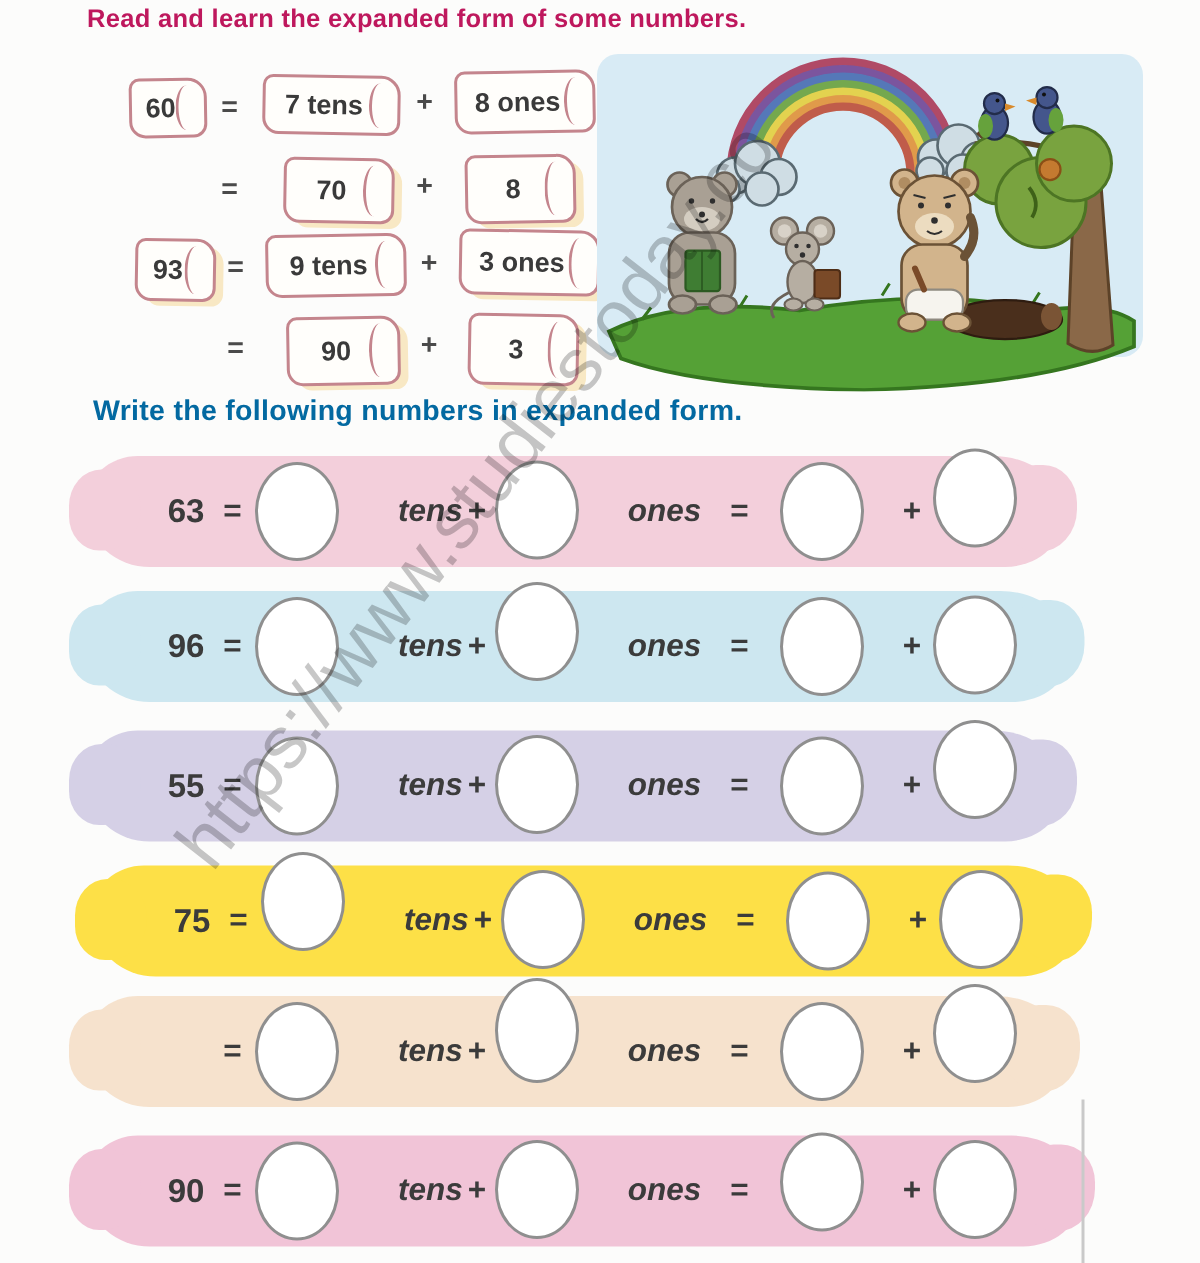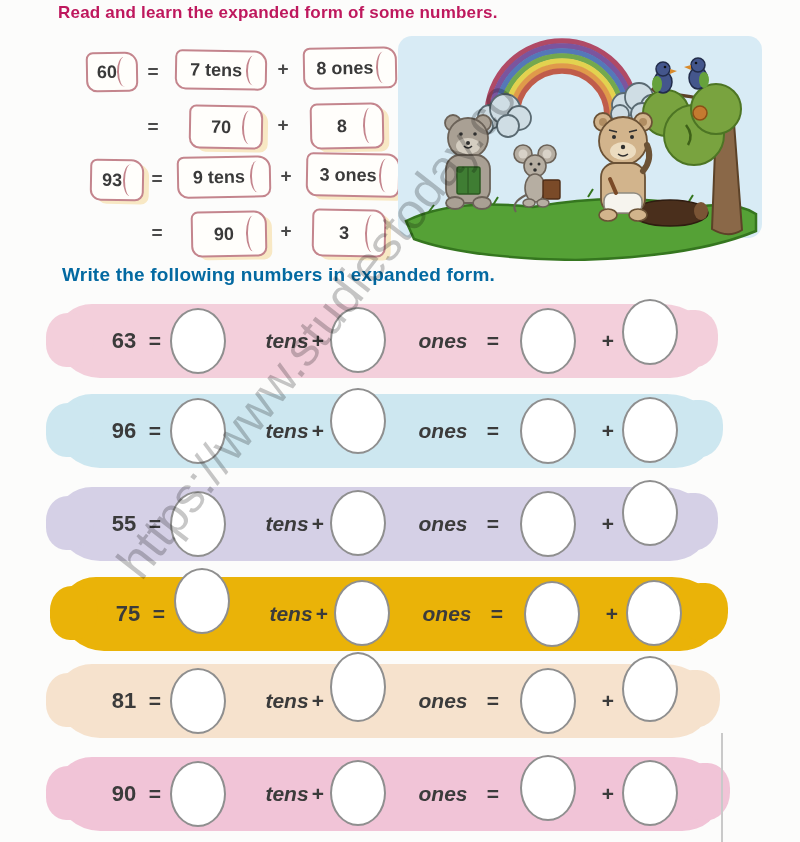--- a/index.html
+++ b/index.html
@@ -295,36 +295,35 @@
     <span class="rtxt tens">tens</span>
     <span class="rtxt plus1">+</span>
     <span class="circle c2"></span>
     <span class="rtxt ones">ones</span>
     <span class="rtxt eq2">=</span>
     <span class="circle c3"></span>
     <span class="rtxt plus2">+</span>
     <span class="circle c4"></span>
   </div>
 
-  <div class="band r4" style="background-color: #eab308;">
+  <div class="band r4" style="background-color: #fde047;">
     <span class="rtxt num">75</span>
     <span class="rtxt eq1">=</span>
     <span class="circle c1"></span>
     <span class="rtxt tens">tens</span>
     <span class="rtxt plus1">+</span>
     <span class="circle c2"></span>
     <span class="rtxt ones">ones</span>
     <span class="rtxt eq2">=</span>
     <span class="circle c3"></span>
     <span class="rtxt plus2">+</span>
     <span class="circle c4"></span>
   </div>
 
   <div class="band r5" style="background-color: rgb(246, 226, 205);">
-    <span class="rtxt num">81</span>
     <span class="rtxt eq1">=</span>
     <span class="circle c1"></span>
     <span class="rtxt tens">tens</span>
     <span class="rtxt plus1">+</span>
     <span class="circle c2"></span>
     <span class="rtxt ones">ones</span>
     <span class="rtxt eq2">=</span>
     <span class="circle c3"></span>
     <span class="rtxt plus2">+</span>
     <span class="circle c4"></span>

